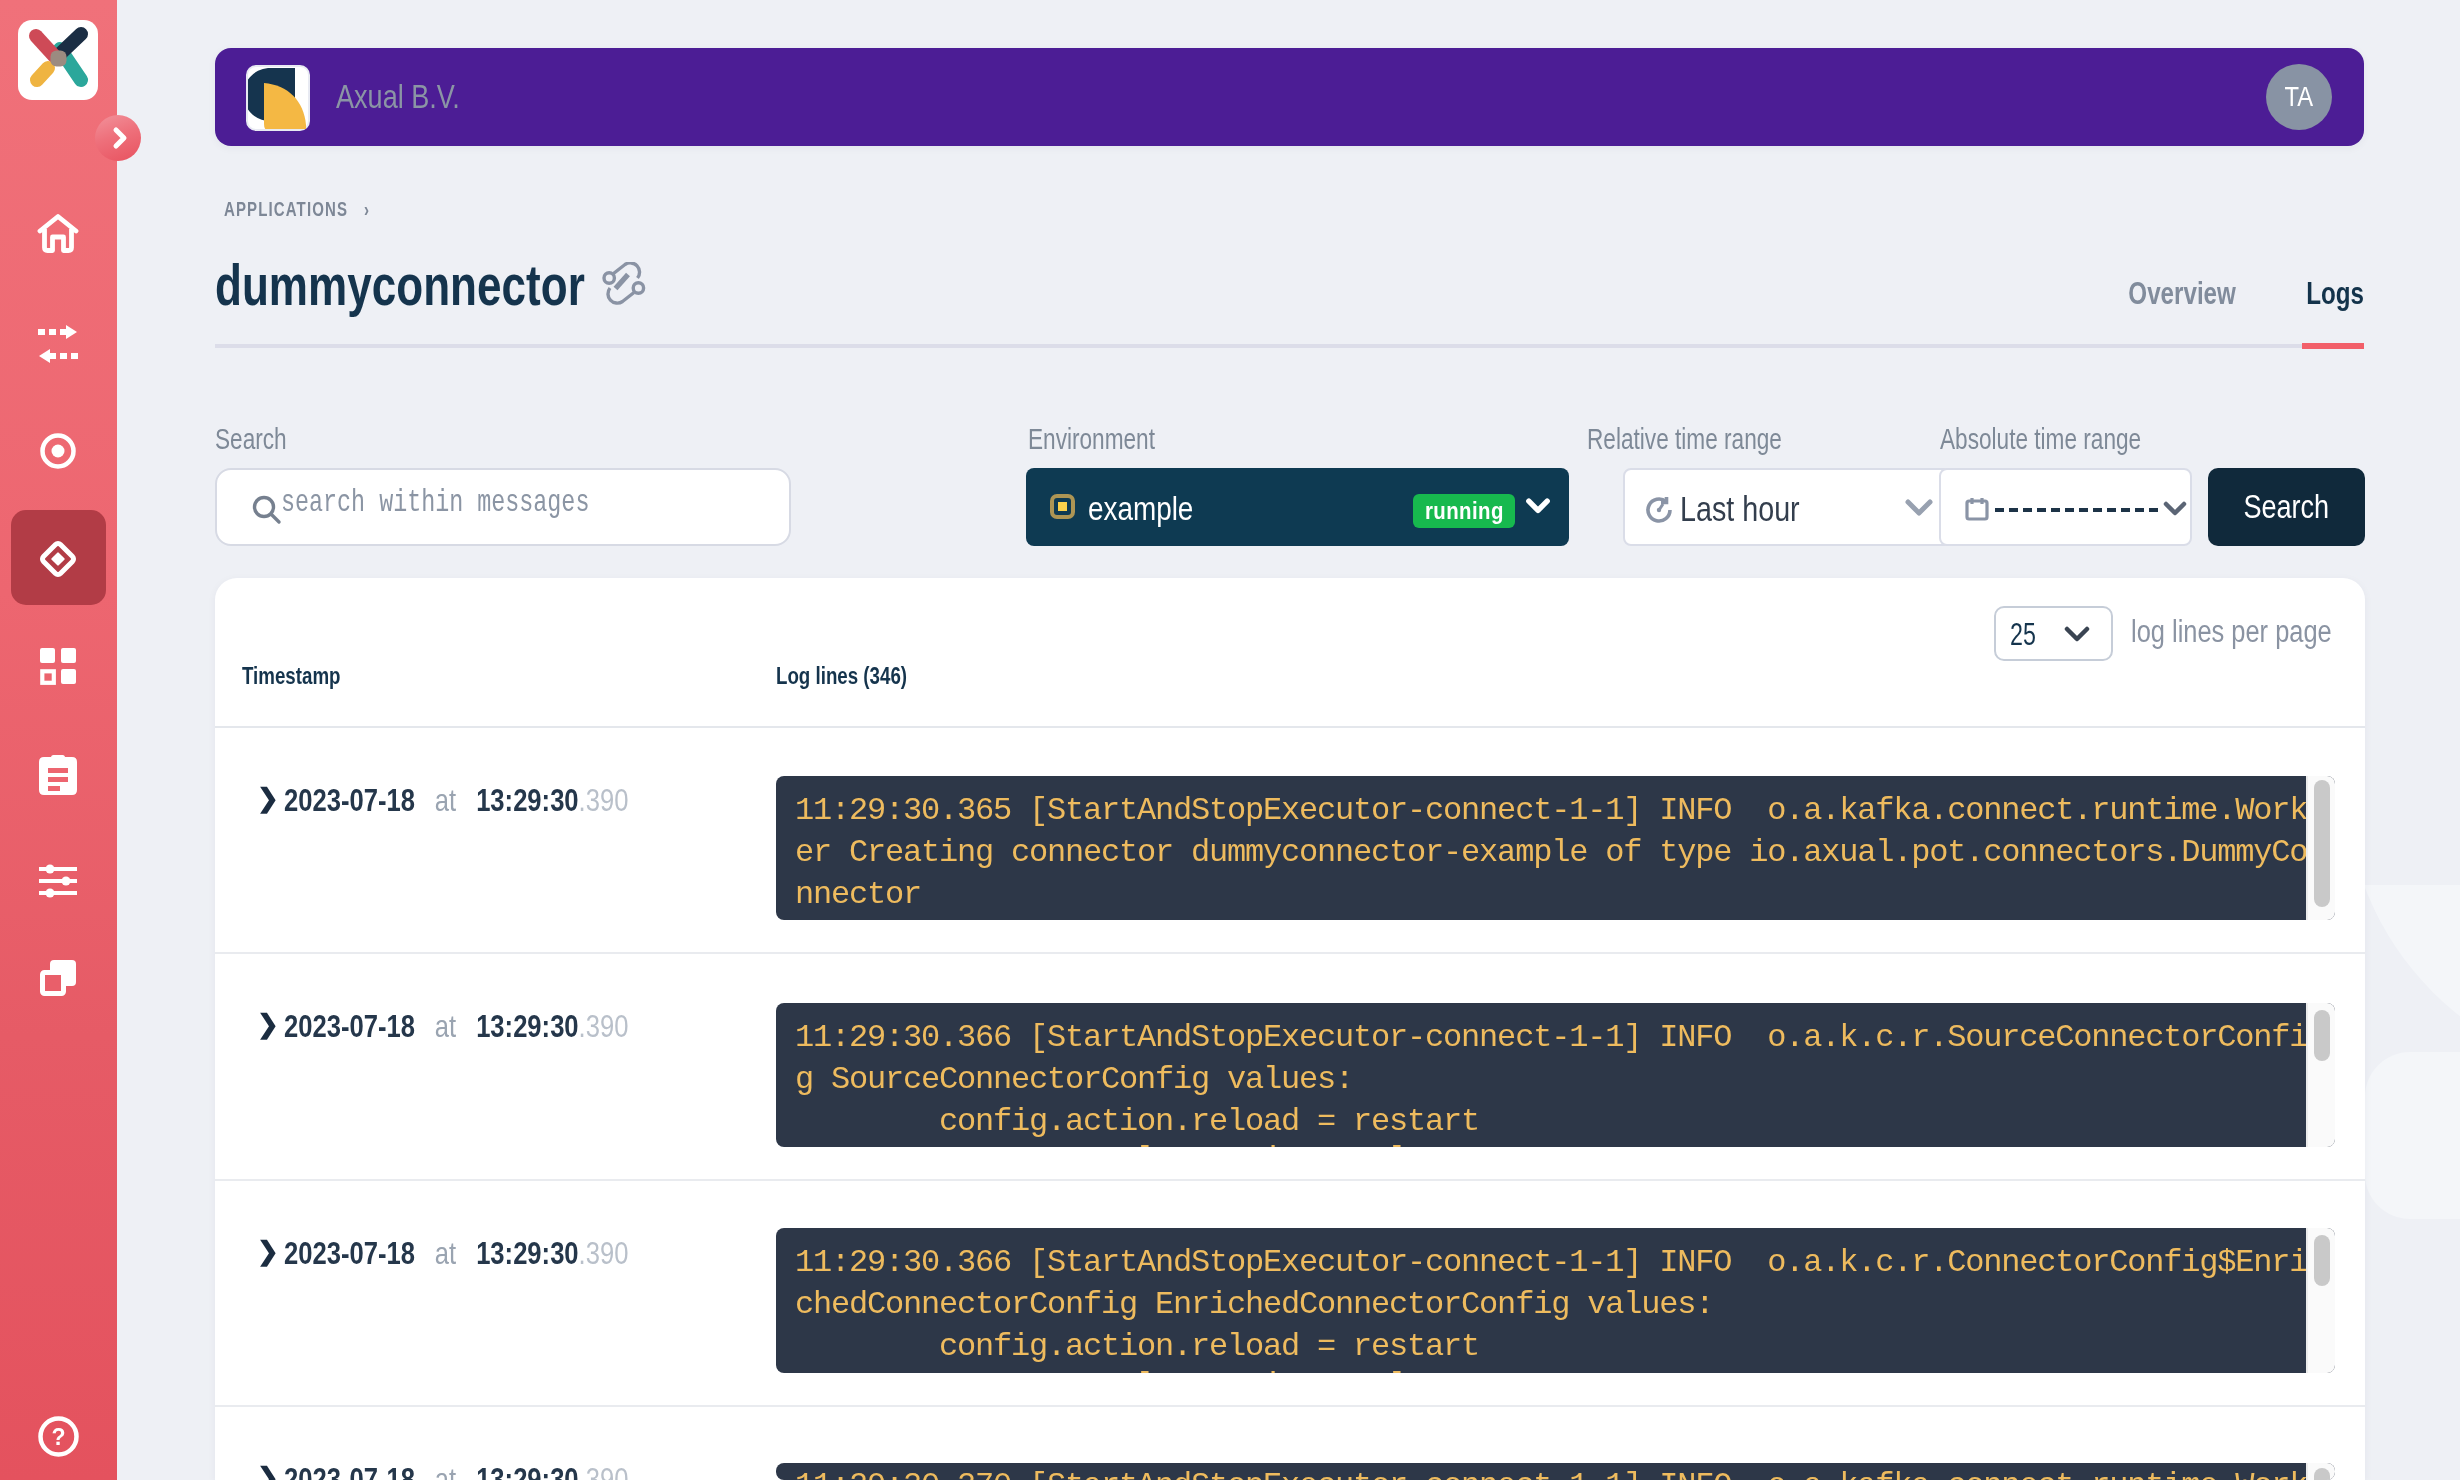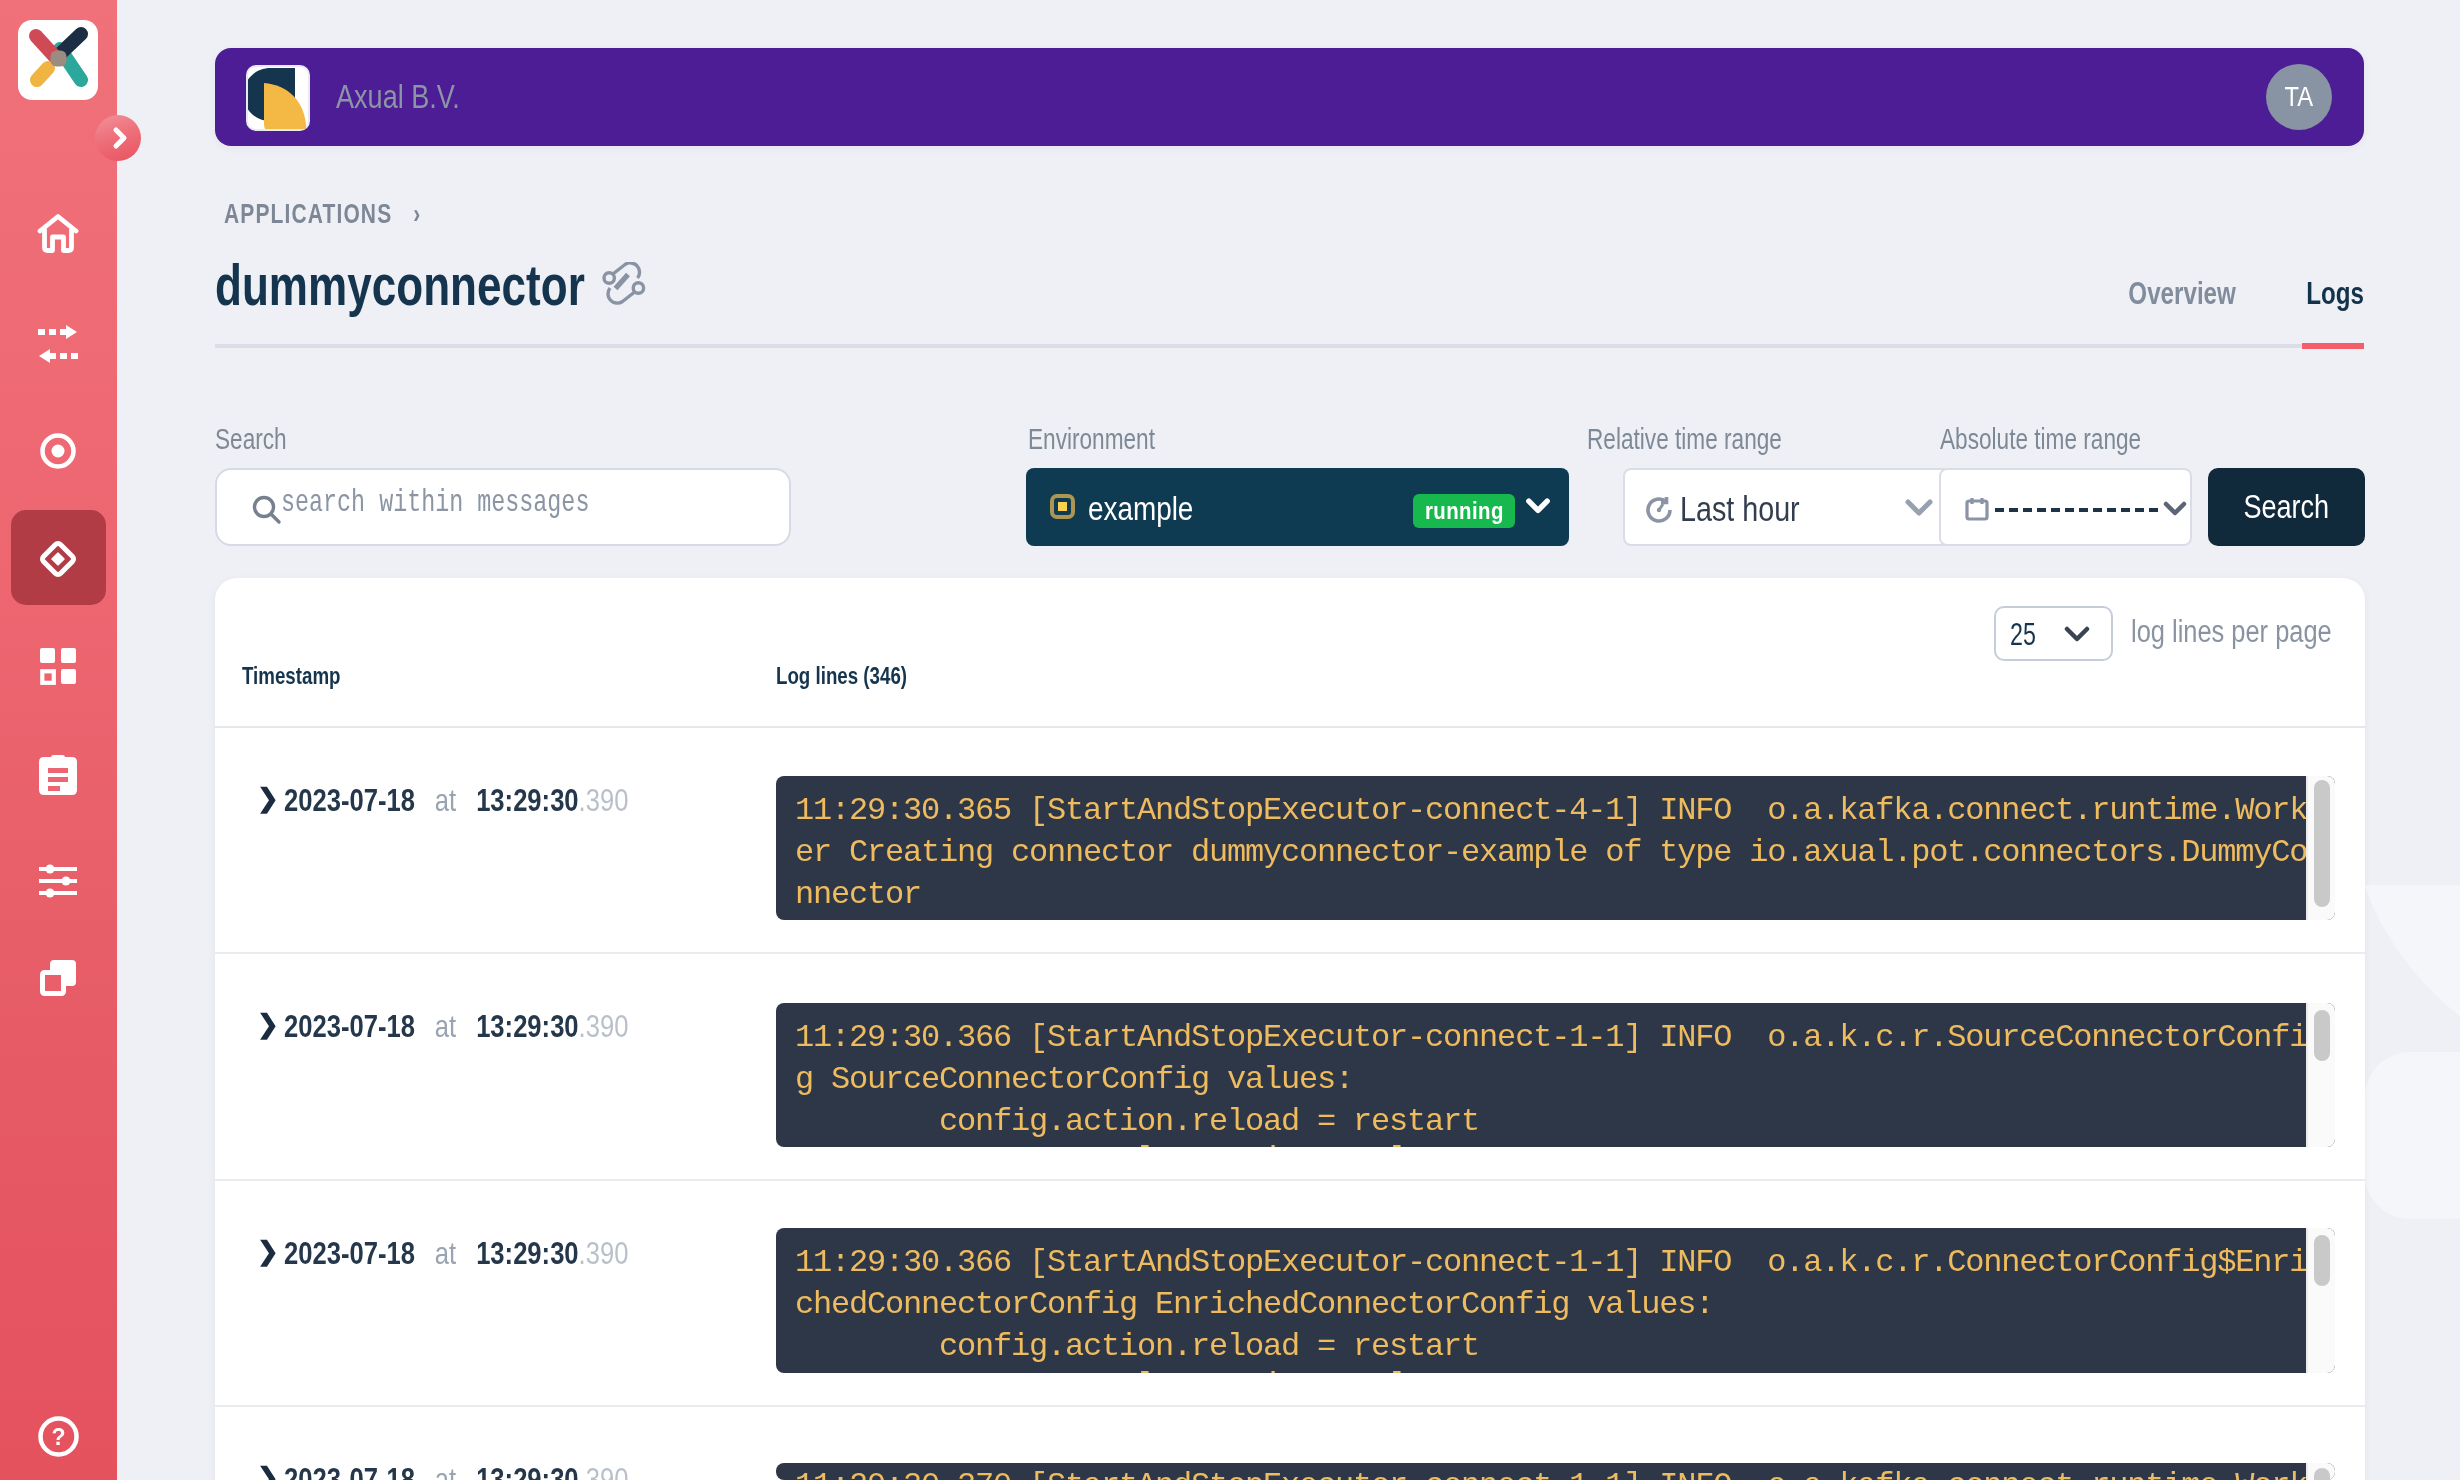--- a/index.html
+++ b/index.html
@@ -24,21 +24,21 @@
 #wm { position:absolute; left:2365px; top:885px; width:95px; height:160px; overflow:hidden; }
 #wm .c { position:absolute; left:-20px; top:-405px; width:600px; height:600px; border-radius:50%; background:#f4f6f9; }
 #wm2 { position:absolute; left:2365px; top:1052px; width:150px; height:167px; border-radius:45px; background:#f4f6f9; }
 
 #headerCard { position:absolute; left:215px; top:48px; width:2149px; height:98px; background:#4c1d95; border-radius:16px; box-shadow:0 2px 8px rgba(20,40,80,0.05); }
 #orgLogo { position:absolute; left:31px; top:17px; width:64px; height:66px; border:2px solid #e8eaf2; border-radius:10px; background:#fff; }
 #orgName { position:absolute; left:121px; top:0; height:98px; display:flex; align-items:center; color:#8b95a5; font-size:33px; font-weight:500; }
 #avatar { position:absolute; right:32px; top:16px; width:66px; height:66px; border-radius:50%; background:#8893a4; color:#fff;
   display:flex; align-items:center; justify-content:center; font-size:28px; }
 
-#crumb { position:absolute; left:224px; top:198px; color:#7d8796; font-size:28px; font-weight:600; letter-spacing:1.5px; }
+#crumb { position:absolute; left:224px; top:198px; color:#7d8796; font-size:20px; font-weight:600; letter-spacing:1.5px; }
 #title { position:absolute; left:215px; top:251px; color:#15344d; font-size:58px; font-weight:700; }
 #tabs { position:absolute; top:276px; right:96px; }
 .tab { display:inline-block; font-size:31px; }
 #divider { position:absolute; left:215px; top:344px; width:2149px; height:4px; background:#dcdde9; }
 #redline { position:absolute; left:2302px; top:343px; width:62px; height:6px; background:#f25f69; }
 
 
 .flabel { position:absolute; top:423px; color:#7e8997; font-size:29px; }
 #searchInput { position:absolute; left:215px; top:468px; width:576px; height:78px; background:#fff;
   border:2px solid #d7dae4; border-radius:16px;font-family:Liberation Mono, monospace; }
@@ -173,21 +173,21 @@
           </svg>
       </div>
       <div id="ppLabel"><span class="cx" style="transform:scaleX(0.82);">log lines per page</span></div>
       <div class="th" style="left:27px;"><span class="cx">Timestamp</span></div>
       <div class="th" style="left:561px;"><span class="cx">Log lines (346)</span></div>
       <div id="thead-line"></div>
 
       <div class="chev" style="top:205px;">❯</div>
       <div class="ts" style="top:204px;"><span class="cx" style="transform:scaleX(0.8);"><b>2023-07-18</b>  <span class="at">at</span>  <b>13:29:30</b><span class="ms">.390</span></span></div>
       <div class="logblk" style="top:198px;height:144px;">
-<pre>11:29:30.365 [StartAndStopExecutor-connect-4-1] INFO  o.a.kafka.connect.runtime.Work
+<pre>11:29:30.365 [StartAndStopExecutor-connect-1-1] INFO  o.a.kafka.connect.runtime.Work
 er Creating connector dummyconnector-example of type io.axual.pot.connectors.DummyCo
 nnector</pre>
         <div class="sbtrack">
             <div class="sbthumb" style="top:4px;height:127px;"></div>
           </div>
       </div>
       <div class="row-sep" style="top:374px;"></div>
 
       <div class="chev" style="top:431px;">❯</div>
       <div class="ts" style="top:430px;"><span class="cx" style="transform:scaleX(0.8);"><b>2023-07-18</b>  <span class="at">at</span>  <b>13:29:30</b><span class="ms">.390</span></span></div>

